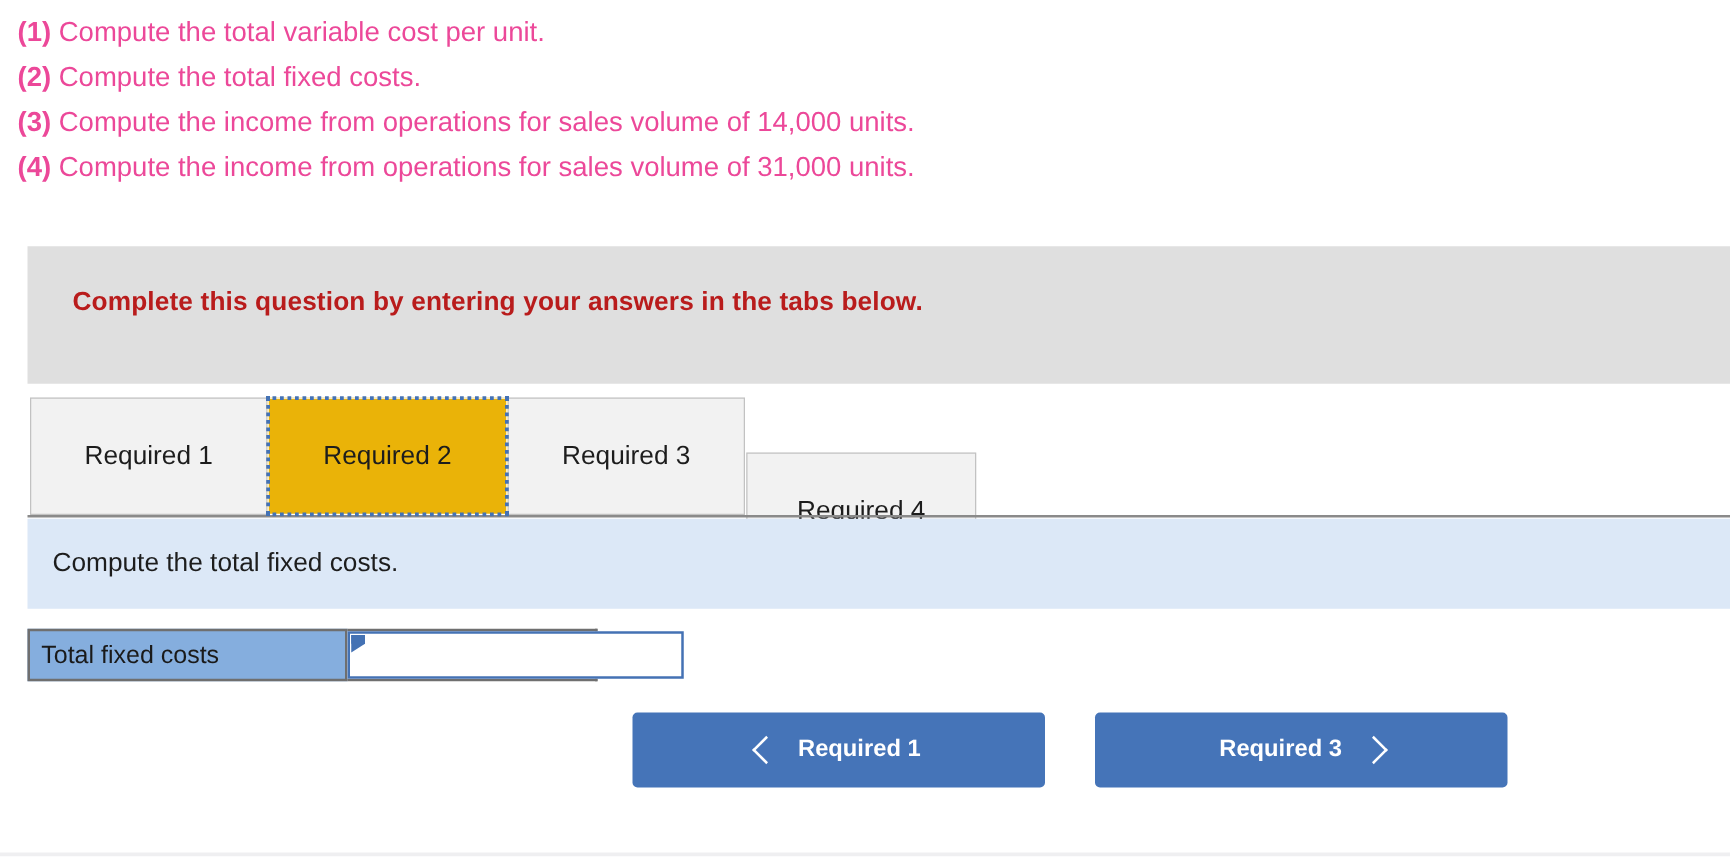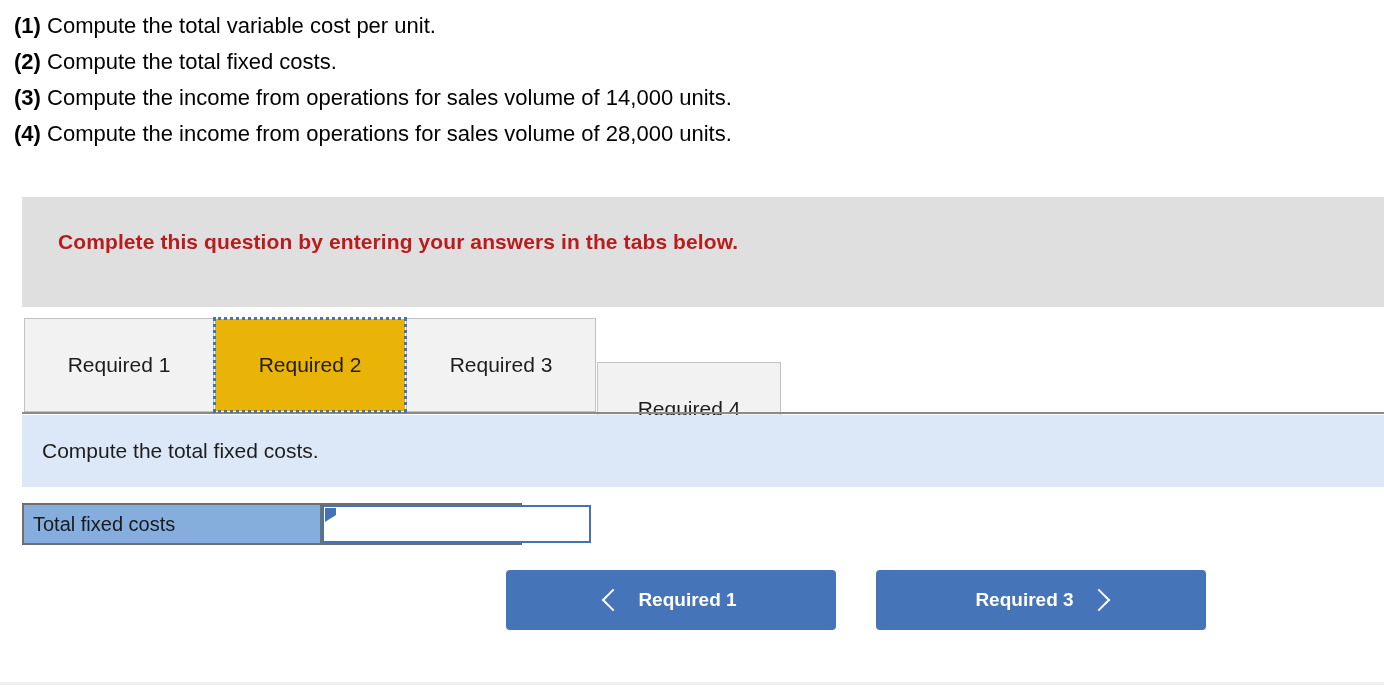--- a/index.html
+++ b/index.html
@@ -19,21 +19,21 @@
   
   .question-list {
     position: absolute;
     left: 14px;
     top: 8px;
     width: 1340px;
   }
   .question-line {
     font-size: 22px;
     line-height: 36px;
-    color: #000000;
+    color: #ec4899;
     white-space: nowrap;
   }
   .question-num {
     font-weight: bold;
   }
 
   
   .complete-banner {
     position: absolute;
     left: 22px;
@@ -111,21 +111,21 @@
 
   
   .answer-table {
     position: absolute;
     left: 22px;
     top: 503px;
     display: flex;
     align-items: stretch;
   }
   .answer-label-cell {
-    width: 300px;
+    width: 256px;
     height: 42px;
     background: #85aede;
     border: 2px solid #6f6f6f;
     box-sizing: border-box;
     display: flex;
     align-items: center;
     padding-left: 9px;
     font-size: 20px;
     color: #1a1a1a;
   }
@@ -219,21 +219,21 @@
   <div class="question-line">
     <span class="question-num">(1)</span><span> Compute the total variable cost per unit.</span>
   </div>
   <div class="question-line">
     <span class="question-num">(2)</span><span> Compute the total fixed costs.</span>
   </div>
   <div class="question-line">
     <span class="question-num">(3)</span><span> Compute the income from operations for sales volume of 14,000 units.</span>
   </div>
   <div class="question-line">
-    <span class="question-num">(4)</span><span> Compute the income from operations for sales volume of 28,000 units.</span>
+    <span class="question-num">(4)</span><span> Compute the income from operations for sales volume of 31,000 units.</span>
   </div>
 </div>
 
 <div class="complete-banner">
   <div class="complete-banner-text">Complete this question by entering your answers in the tabs below.</div>
 </div>
 
 <div class="tab-strip">
   <div class="tab" id="tab0" style="left:24px; width:190px;">Required 1</div>
   <div class="tab active" id="tab1" style="left:214px; width:192px;">Required 2</div>

